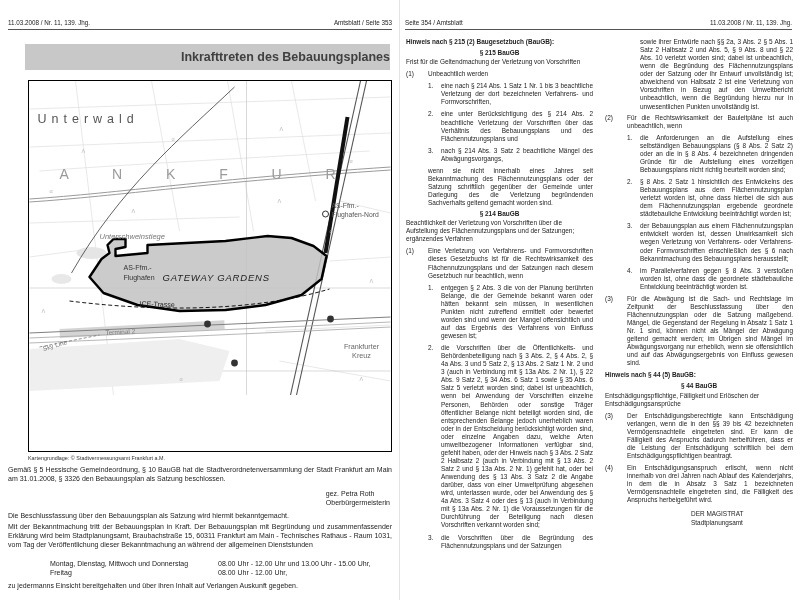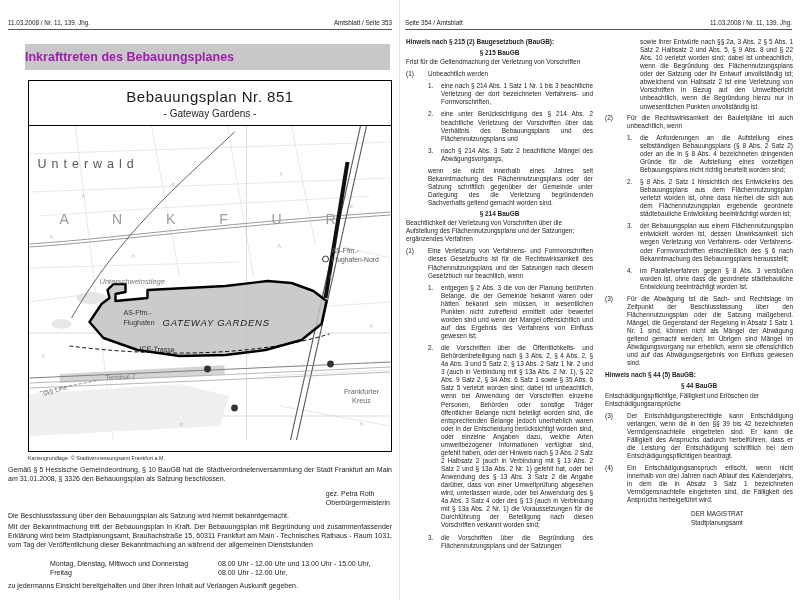--- a/index.html
+++ b/index.html
@@ -4,21 +4,21 @@
 <style>
   html,body{margin:0;padding:0;background:#f4f4f2;}
   .sheet{position:relative;width:800px;height:600px;background:#ffffff;font-family:"Liberation Sans",sans-serif;color:#1c1c1c;overflow:hidden;}
   .page{position:absolute;top:0;height:600px;}
   .page-left{left:0;width:400px;}
   .page-right{left:400px;width:400px;}
   .fold{position:absolute;left:399px;top:0;width:1px;height:600px;background:#e3e3e3;}
   .phead{position:absolute;top:19px;display:flex;justify-content:space-between;font-size:6.3px;color:#222;border-bottom:1px solid #555;padding-bottom:3px;}
   .phead-l{left:8px;width:384px;}
   .phead-r{left:5px;width:387px;}
-  .banner{position:absolute;left:25px;top:44px;width:365px;height:26px;background:#c8c8c8;text-align:left;line-height:26px;font-weight:bold;font-size:12.5px;color:#a21caf;}
+  .banner{position:absolute;left:25px;top:44px;width:365px;height:26px;background:#c8c8c8;text-align:right;line-height:26px;font-weight:bold;font-size:12.5px;color:#404040;}
   .figure{position:absolute;left:28px;top:80px;width:364px;height:372px;border:1.4px solid #000;box-sizing:border-box;background:#fff;}
   .map-title{ text-align:center;padding-top:7px;border-bottom:1px solid #000;padding-bottom:6px;}
   .map-title .t1{font-size:15px;letter-spacing:.5px;}
   .map-title .t2{font-size:10px;margin-top:3px;}
   .map-svg{display:block;width:100%;height:314px;}
   .caption{position:absolute;left:28px;top:455px;font-size:5.4px;color:#333;}
   .lp-text{position:absolute;left:8px;width:384px;font-size:7px;line-height:1.27;text-align:justify;}
   .sig{position:absolute;right:10px;top:489px;font-size:7px;line-height:1.3;text-align:left;}
   .hours{position:absolute;left:50px;top:559px;width:340px;font-size:7px;line-height:1.3;}
   .hours .row{display:flex;}
@@ -47,24 +47,20 @@
 
   <div class="page page-left">
     <div class="phead phead-l">
       <span>11.03.2008 / Nr. 11, 139. Jhg.</span>
       <span>Amtsblatt / Seite 353</span>
     </div>
 
     <div class="banner">Inkrafttreten des Bebauungsplanes</div>
 
     <div class="figure">
-      <div class="map-title">
-        <div class="t1">Bebauungsplan Nr. 851</div>
-        <div class="t2">- Gateway Gardens -</div>
-      </div>
       <svg class="map-svg" viewBox="0 0 361 314">
 
         <g stroke="#d9d9d9" stroke-width="0.6" fill="none">
           <path d="M0,28 L361,16"></path>
             <path d="M0,66 L361,52"></path>
             <path d="M0,142 L210,136"></path>
           <path d="M46,0 L84,314"></path>
             <path d="M122,0 L150,150"></path>
             <path d="M198,0 L224,150"></path>
           <path d="M262,0 L286,120"></path>

